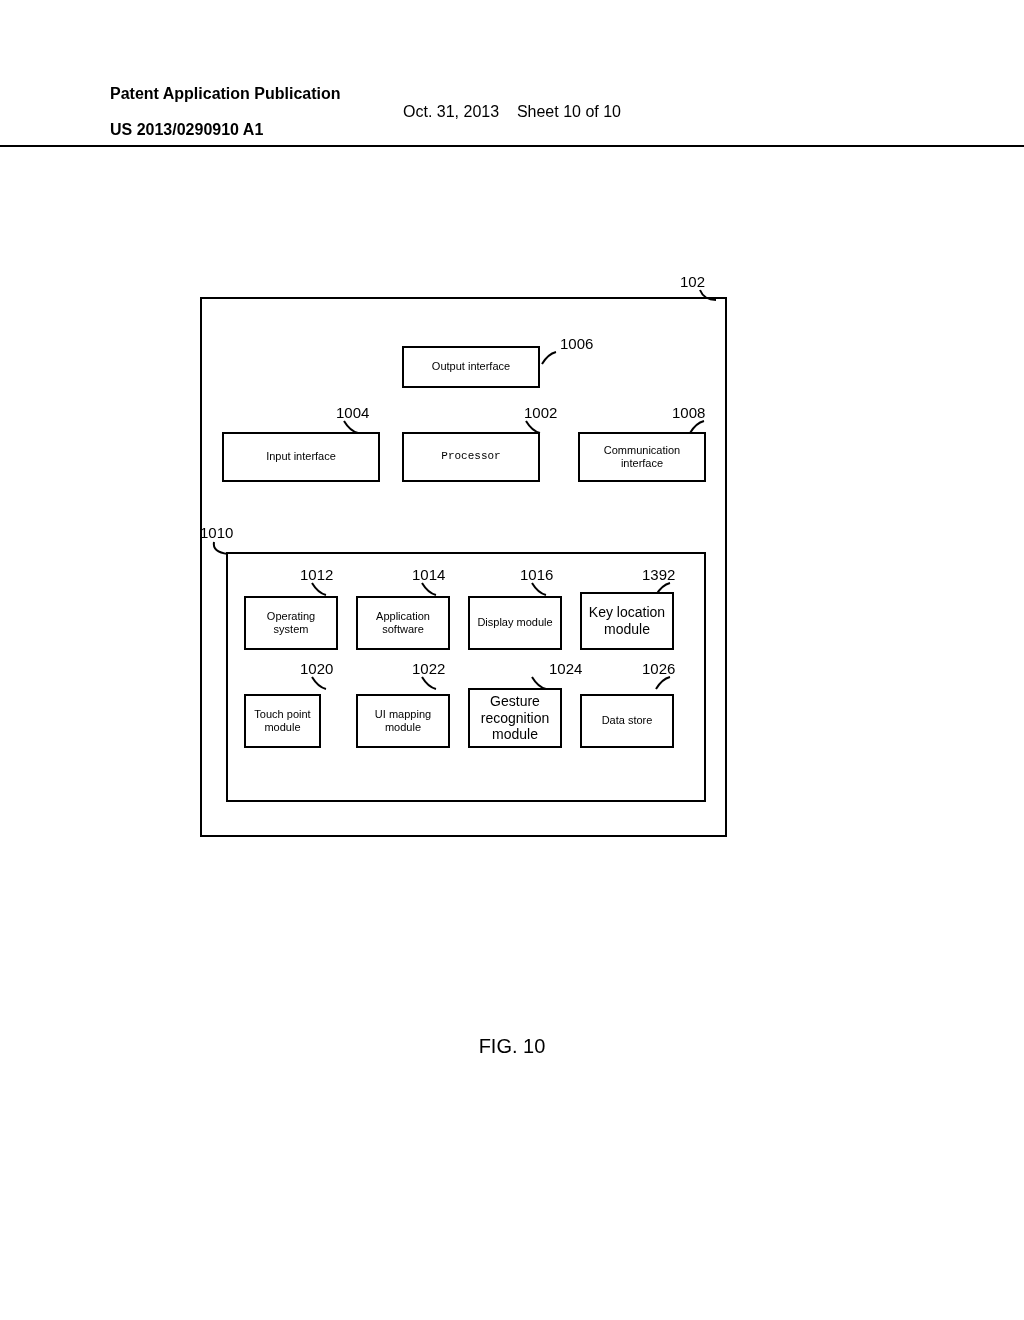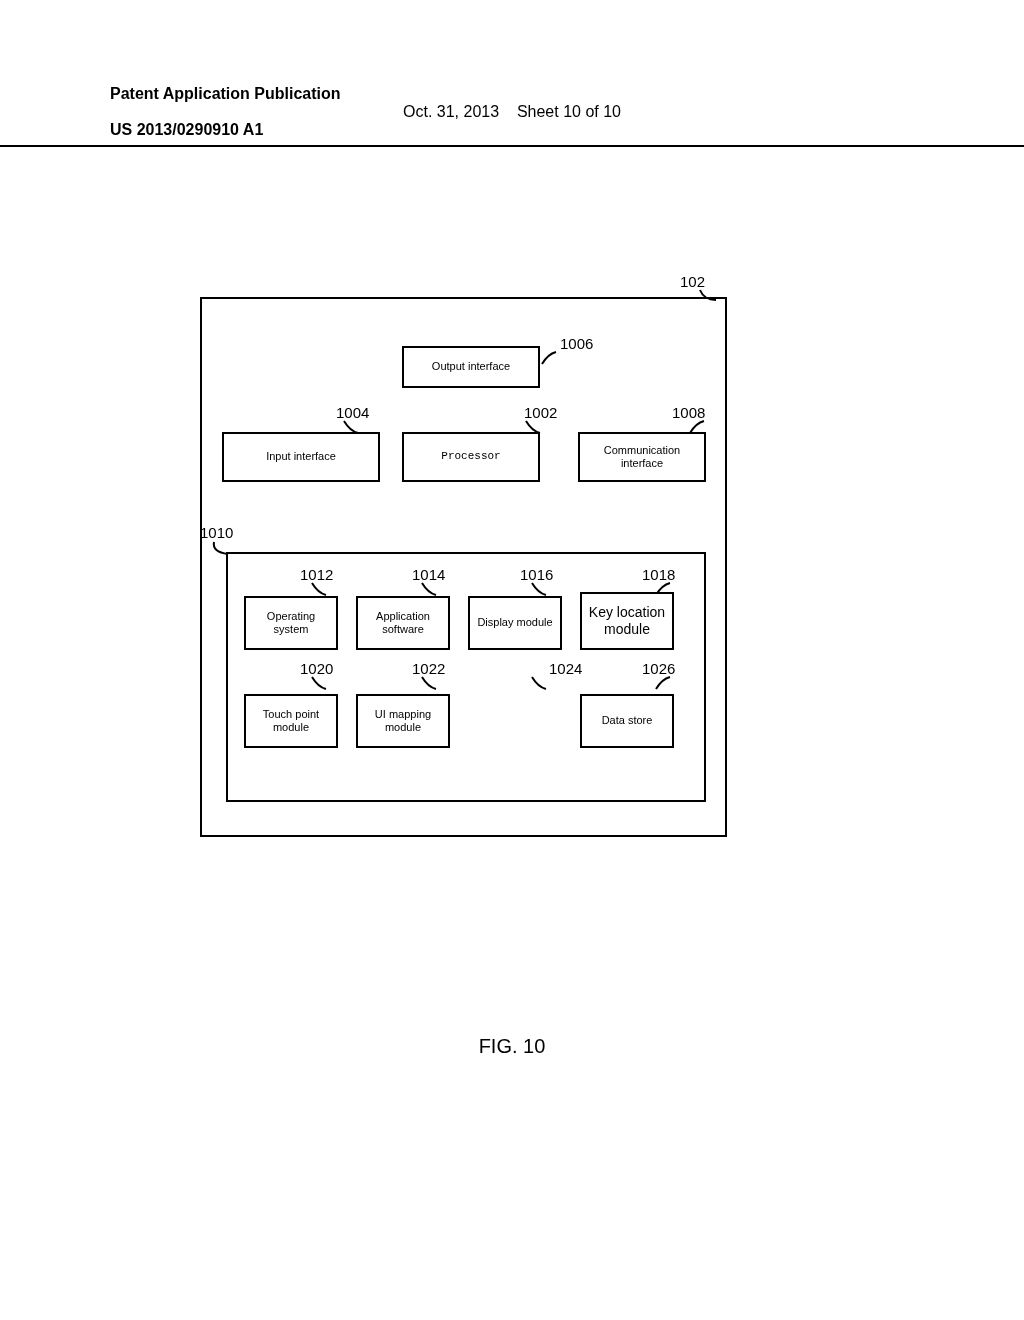--- a/index.html
+++ b/index.html
@@ -129,21 +129,21 @@
   <div class="lead lead-left" style="left:210px; top:540px;">
     <svg viewBox="0 0 20 16">
         <path d="M4 2 Q2 12 18 14" fill="none" stroke="#000" stroke-width="2"></path>
       </svg>
   </div>
   <div class="box" style="left:226px; top:552px; width:480px; height:250px; padding:0;"></div>
 
   <span class="label" style="left:300px; top:566px;">1012</span>
   <span class="label" style="left:412px; top:566px;">1014</span>
   <span class="label" style="left:520px; top:566px;">1016</span>
-  <span class="label" style="left:642px; top:566px;">1018</span>
+  <span class="label" style="left:642px; top:566px;">1392</span>
 
   <div class="lead" style="left:310px; top:581px;">
     <svg viewBox="0 0 18 16">
         <path d="M2 2 Q8 12 16 14" fill="none" stroke="#000" stroke-width="2"></path>
       </svg>
   </div>
   <div class="lead" style="left:420px; top:581px;">
     <svg viewBox="0 0 18 16">
         <path d="M2 2 Q8 12 16 14" fill="none" stroke="#000" stroke-width="2"></path>
       </svg>
@@ -183,18 +183,19 @@
     <svg viewBox="0 0 18 16">
         <path d="M2 2 Q8 12 16 14" fill="none" stroke="#000" stroke-width="2"></path>
       </svg>
   </div>
   <div class="lead" style="left:654px; top:675px;">
     <svg viewBox="0 0 18 16">
         <path d="M2 14 Q8 4 16 2" fill="none" stroke="#000" stroke-width="2"></path>
       </svg>
   </div>
 
-  <div class="box" style="left:244px; top:694px; width:94px; height:54px;">Touch point module</div>
+  <div class="box" style="left:244px; top:694px; width:77px; height:54px;">Touch point module</div>
   <div class="box" style="left:356px; top:694px; width:94px; height:54px;">UI mapping module</div>
+  <div class="box" style="left:468px; top:688px; width:94px; height:60px; font-size:14px;">Gesture recognition module</div>
   <div class="box" style="left:580px; top:694px; width:94px; height:54px;">Data store</div>
 
   <div class="fig-caption" style="top:1035px;">FIG. 10</div>
 </div>
 
 </body></html>

